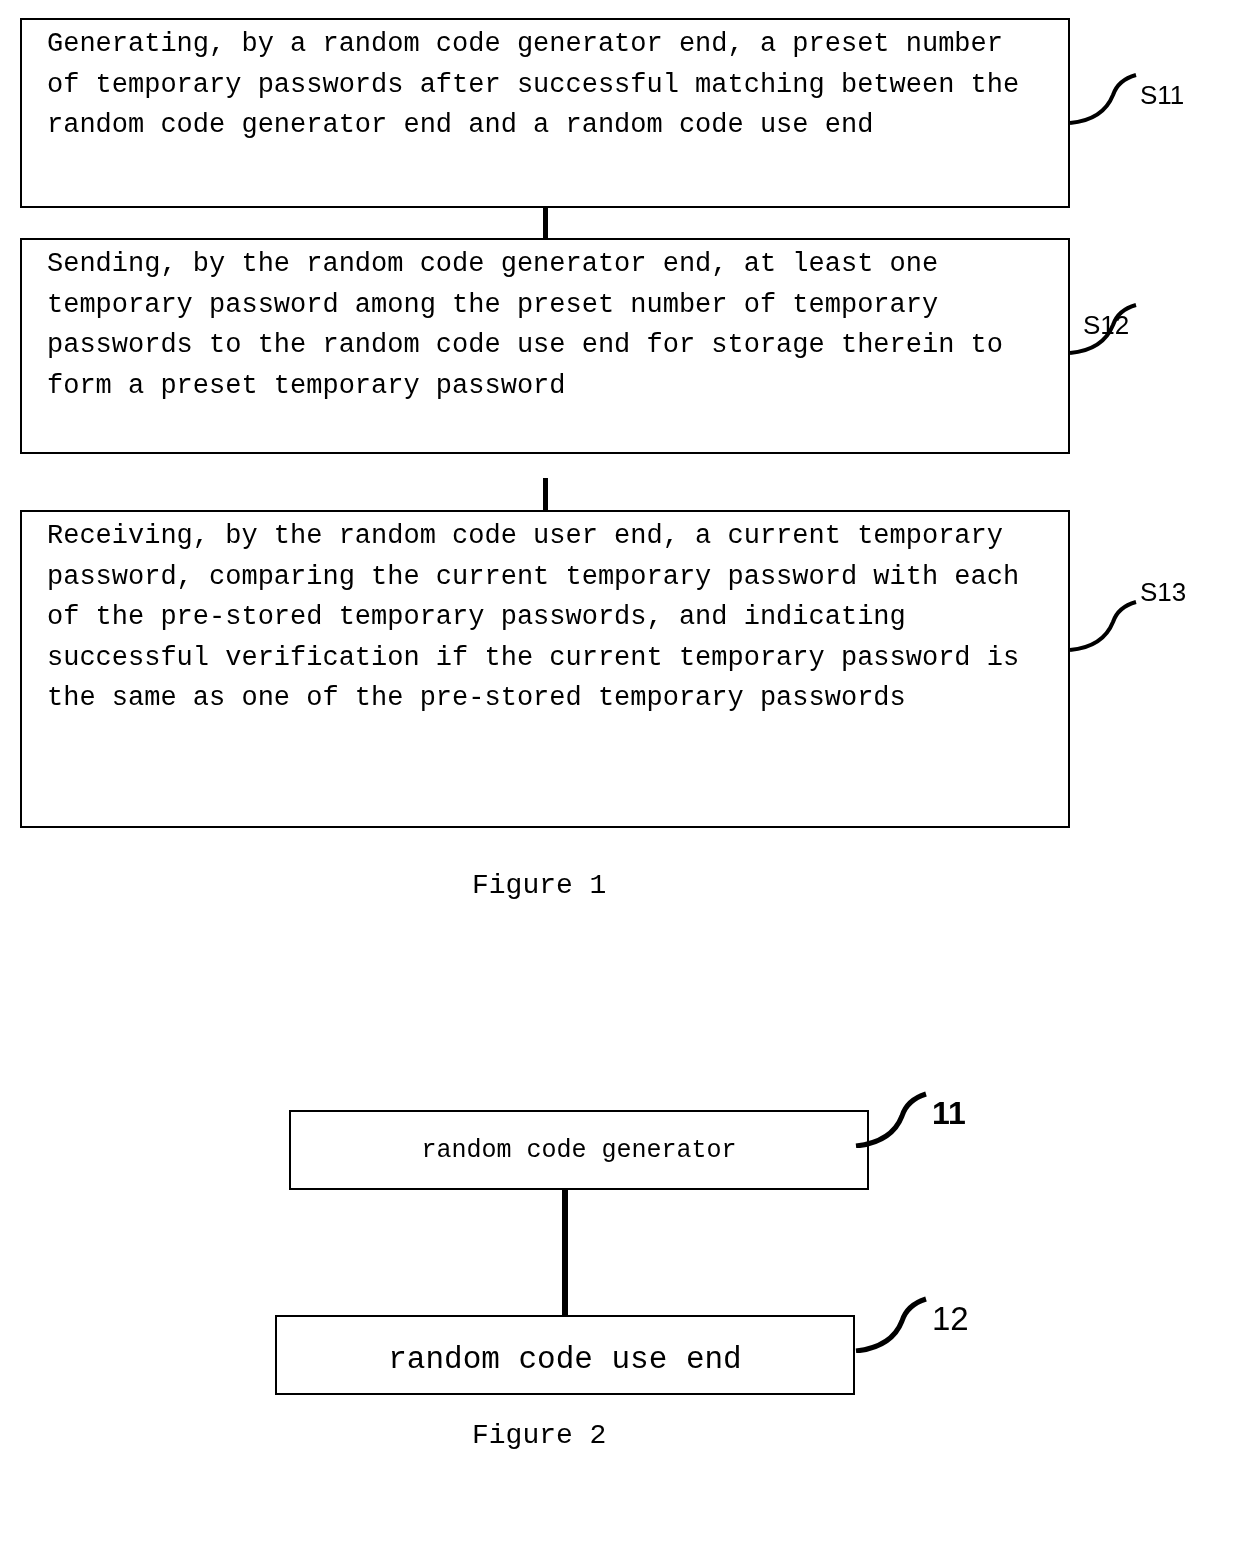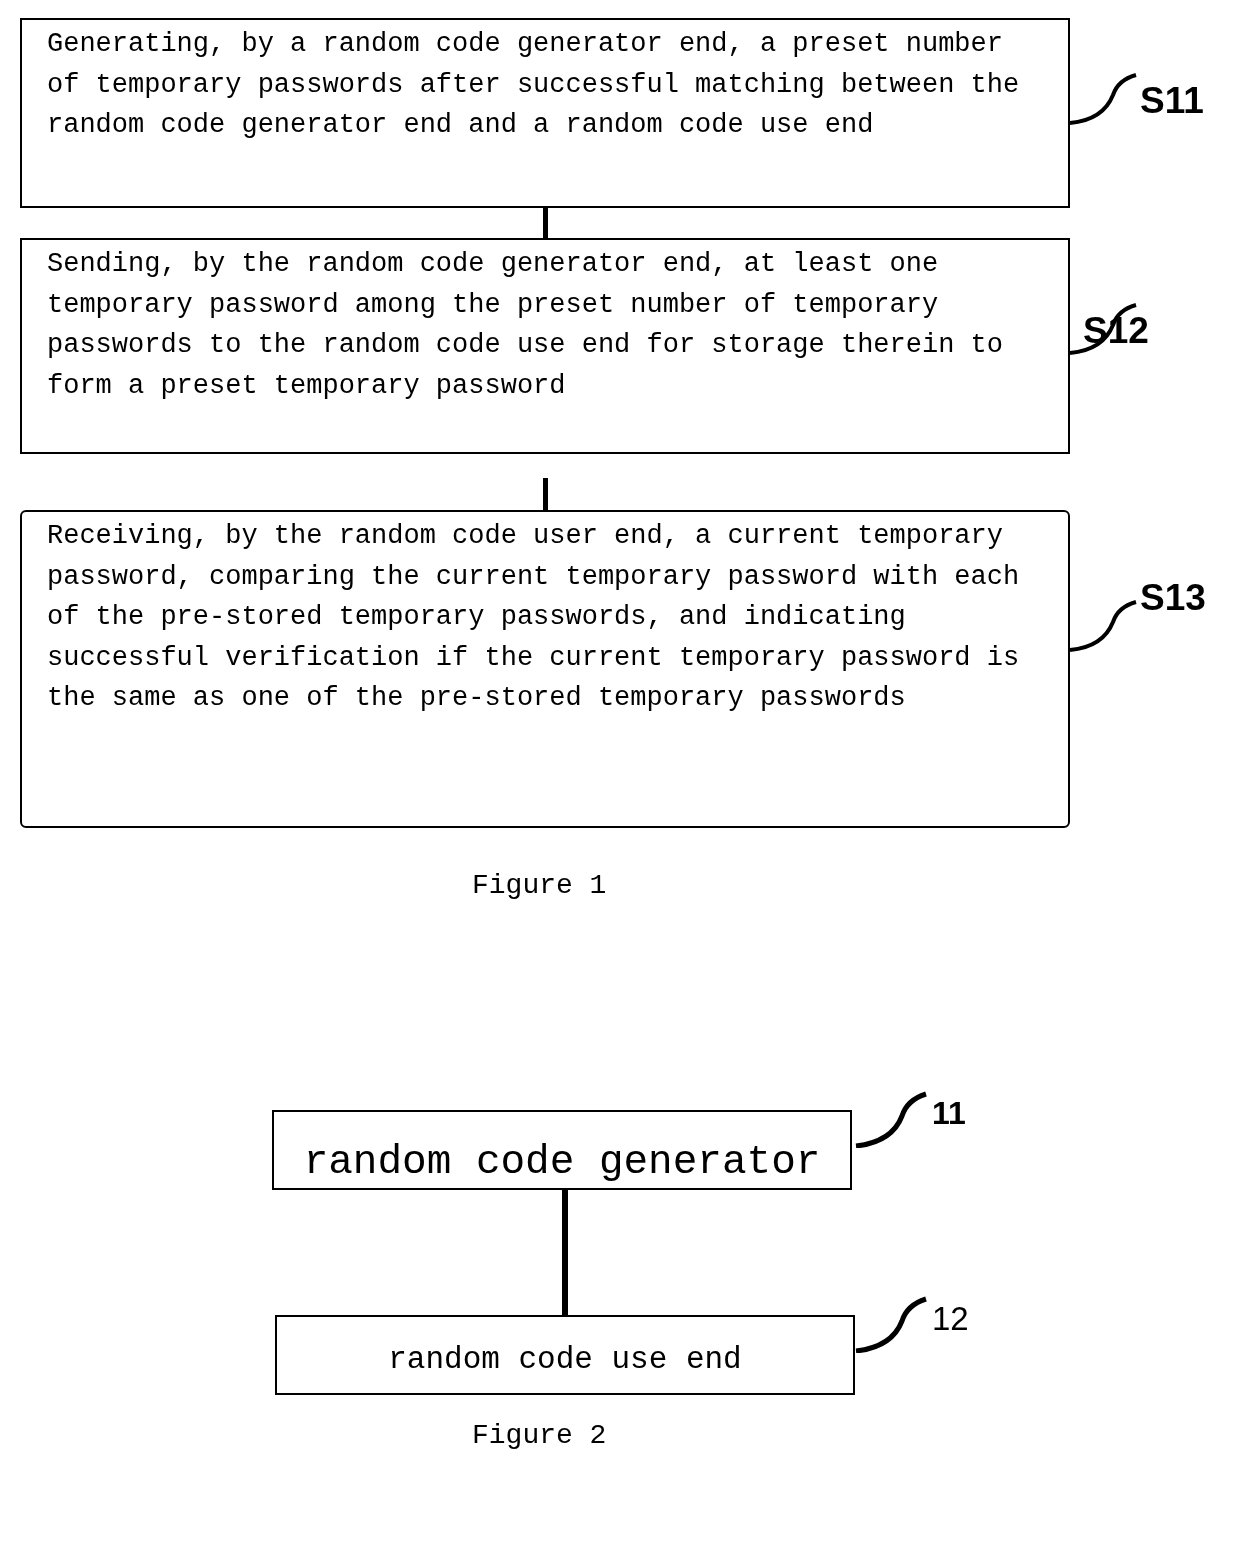--- a/index.html
+++ b/index.html
@@ -27,23 +27,23 @@
       font-size: 28px;
       font-family: "Courier New", Courier, monospace;
     }
     .connector-line {
       position: absolute;
       background: black;
       width: 5px;
     }
     .label {
       position: absolute;
-      font-size: 37px;
+      font-size: 26px;
       font-family: Arial, sans-serif;
-      font-weight: bold;
+      font-weight: normal;
     }
     .callout-curve {
       position: absolute;
     }
   </style>
 </head>
 <body>
 
 <div class="flowchart-box" style="left: 20px; top: 18px; width: 1050px; height: 190px;">
   <span>Generating, by a random code generator end, a preset number of temporary passwords after successful matching between the random code generator end and a random code use end</span>
@@ -62,35 +62,35 @@
 </div>
 <svg class="callout-curve" style="left: 1068px; top: 300px; width: 70px; height: 55px;">
   <path d="M 2 53 Q 35 50 45 25 Q 50 10 68 5" stroke="black" stroke-width="4" fill="none"></path>
 </svg>
 <div class="label" style="left: 1083px; top: 310px;">
   <span>S12</span>
 </div>
 
 <div class="connector-line" style="left: 543px; top: 478px; height: 32px;"></div>
 
-<div class="flowchart-box" style="left: 20px; top: 510px; width: 1050px; height: 318px; border-radius: 6px;">
+<div class="flowchart-box" style="left: 20px; top: 510px; width: 1050px; height: 318px;">
   <span>Receiving, by the random code user end, a current temporary password, comparing the current temporary password with each of the pre-stored temporary passwords, and indicating successful verification if the current temporary password is the same as one of the pre-stored temporary passwords</span>
 </div>
 <svg class="callout-curve" style="left: 1068px; top: 597px; width: 70px; height: 55px;">
   <path d="M 2 53 Q 35 50 45 25 Q 50 10 68 5" stroke="black" stroke-width="4" fill="none"></path>
 </svg>
 <div class="label" style="left: 1140px; top: 577px;">
   <span>S13</span>
 </div>
 
 <div class="caption" style="left: 472px; top: 870px;">
   <span>Figure 1</span>
 </div>
 
-<div class="flowchart-box" style="left: 272px; top: 1110px; width: 580px; height: 80px; padding: 20px; text-align: center; font-size: 41px;">
+<div class="flowchart-box" style="left: 289px; top: 1110px; width: 580px; height: 80px; padding: 20px; text-align: center; font-size: 25px;">
   <span>random code generator</span>
 </div>
 <svg class="callout-curve" style="left: 854px; top: 1088px; width: 75px; height: 60px;">
   <path d="M 2 58 Q 38 54 48 28 Q 53 12 72 6" stroke="black" stroke-width="5" fill="none"></path>
 </svg>
 <div class="label" style="left: 932px; top: 1095px; font-size: 32px; font-weight: bold;">
   <span>11</span>
 </div>
 
 <div class="connector-line" style="left: 562px; top: 1190px; height: 125px; width: 6px;"></div>

